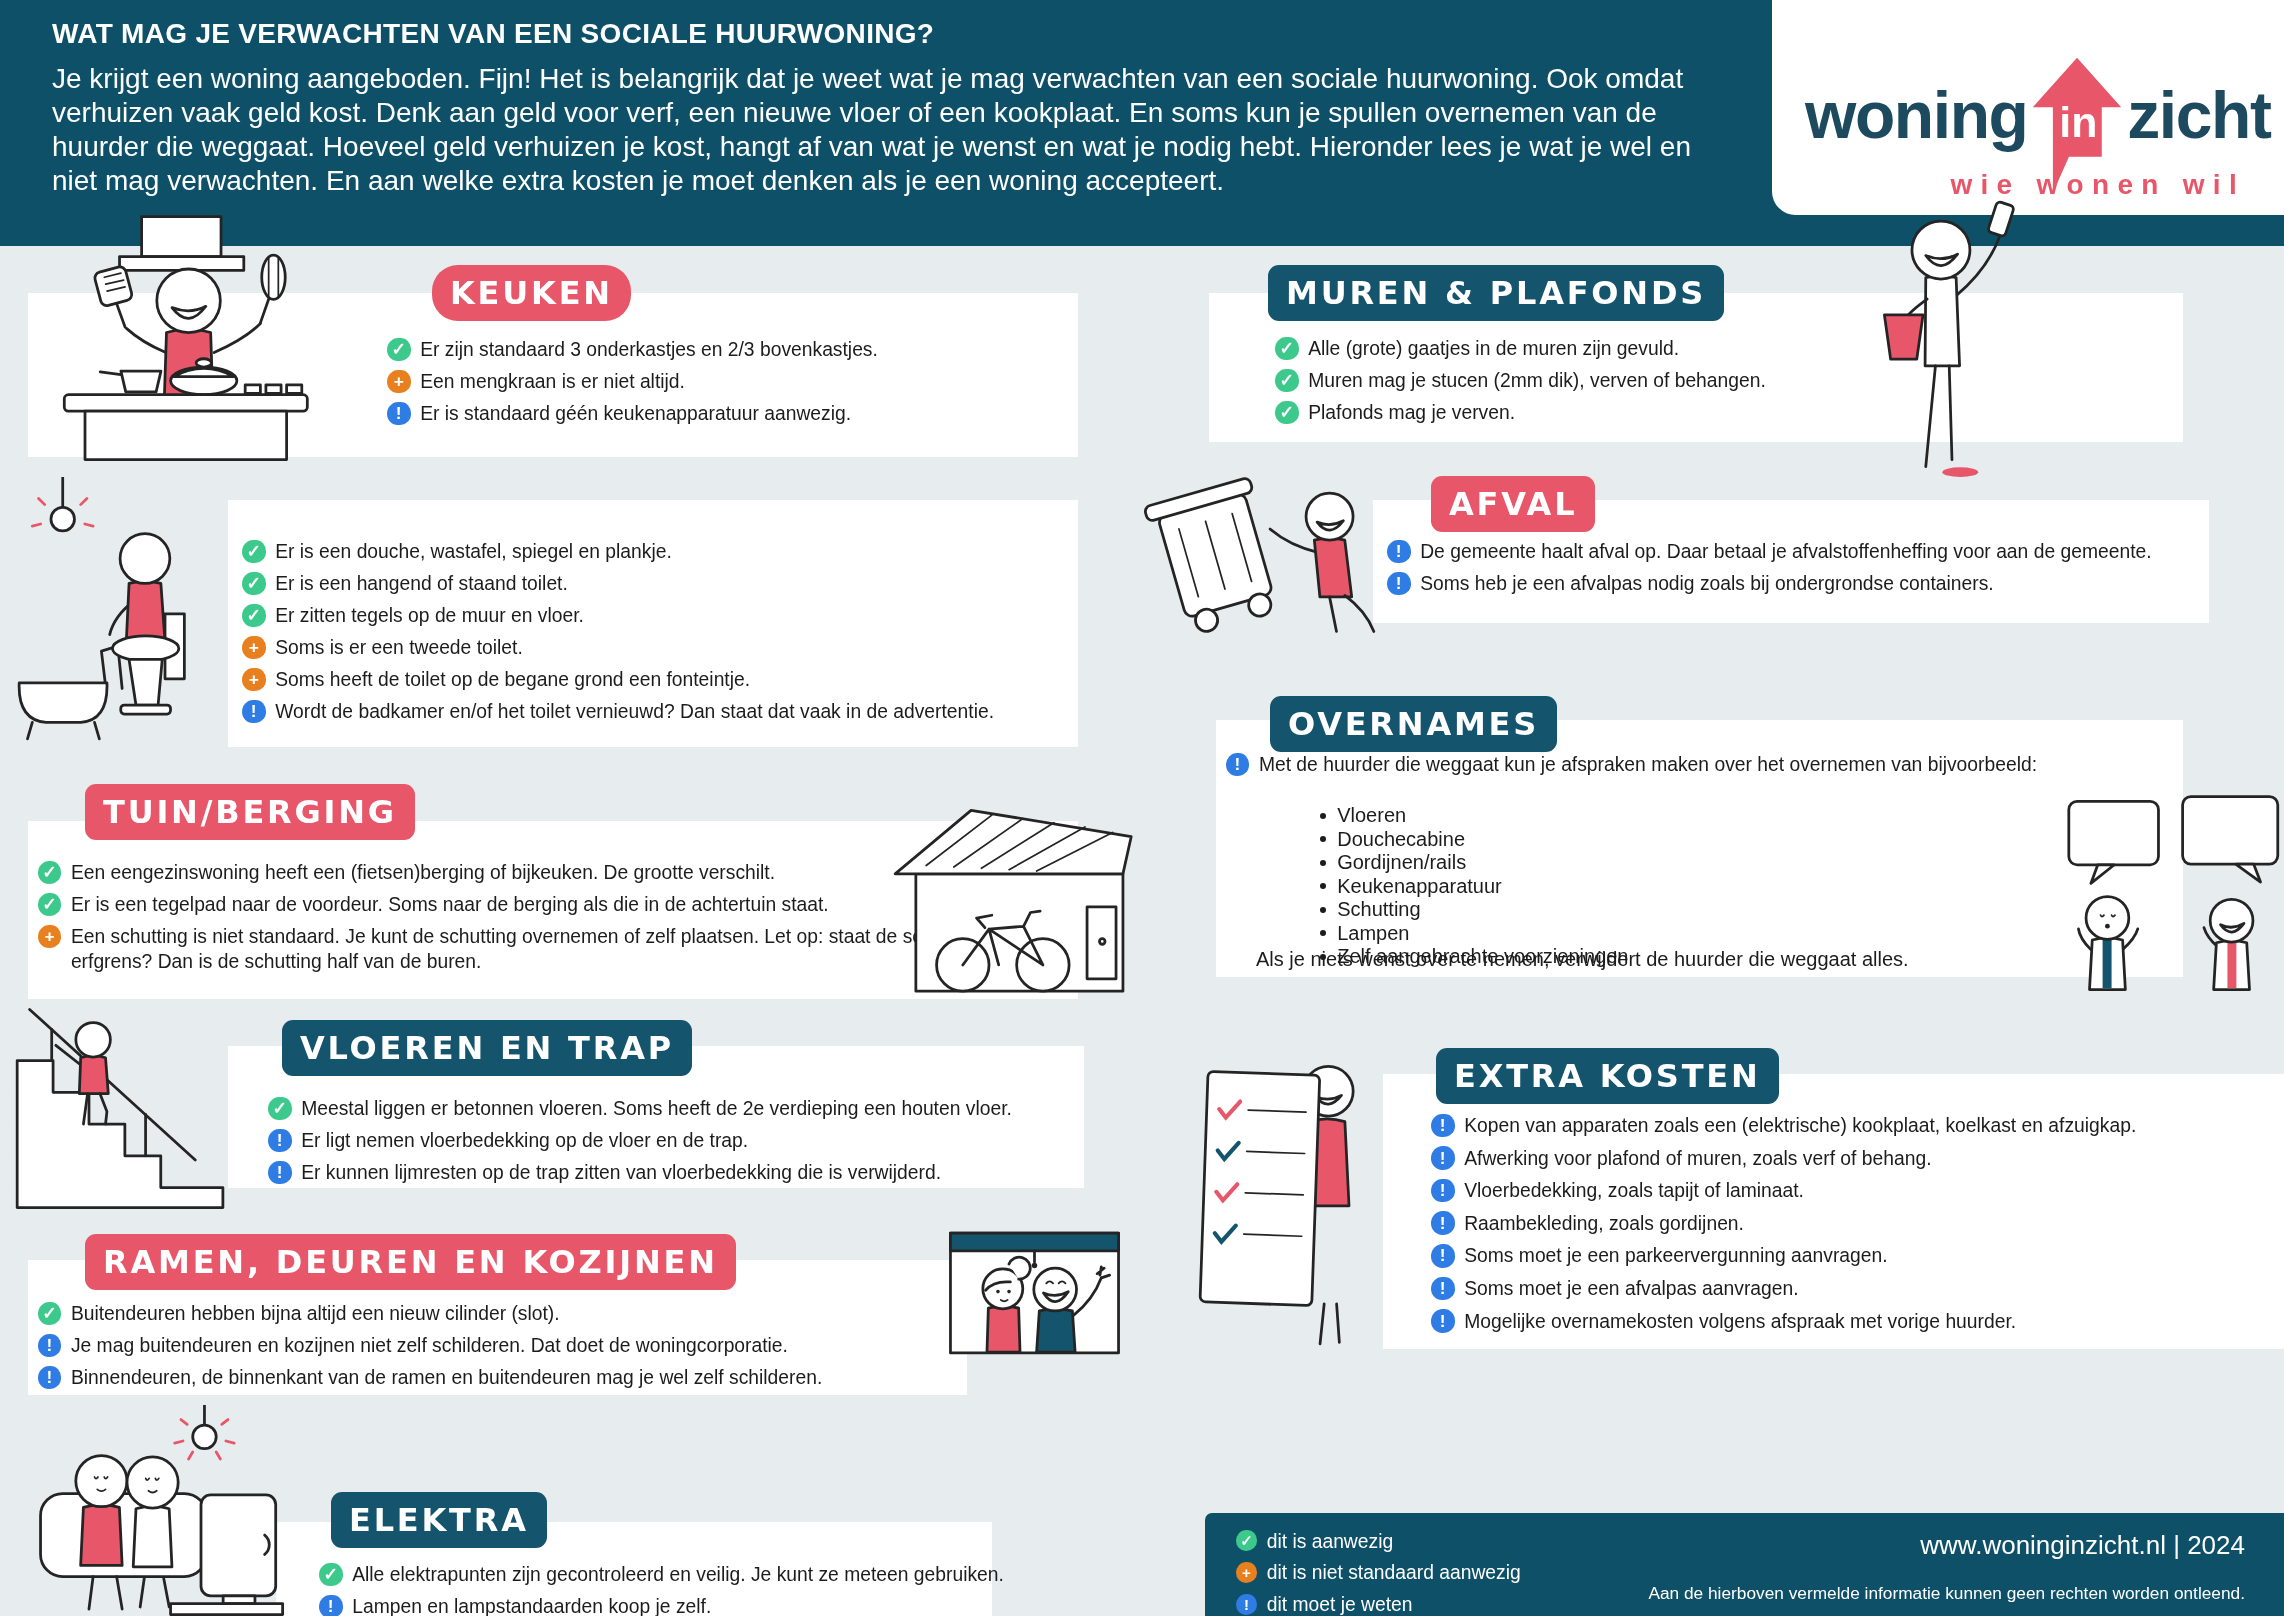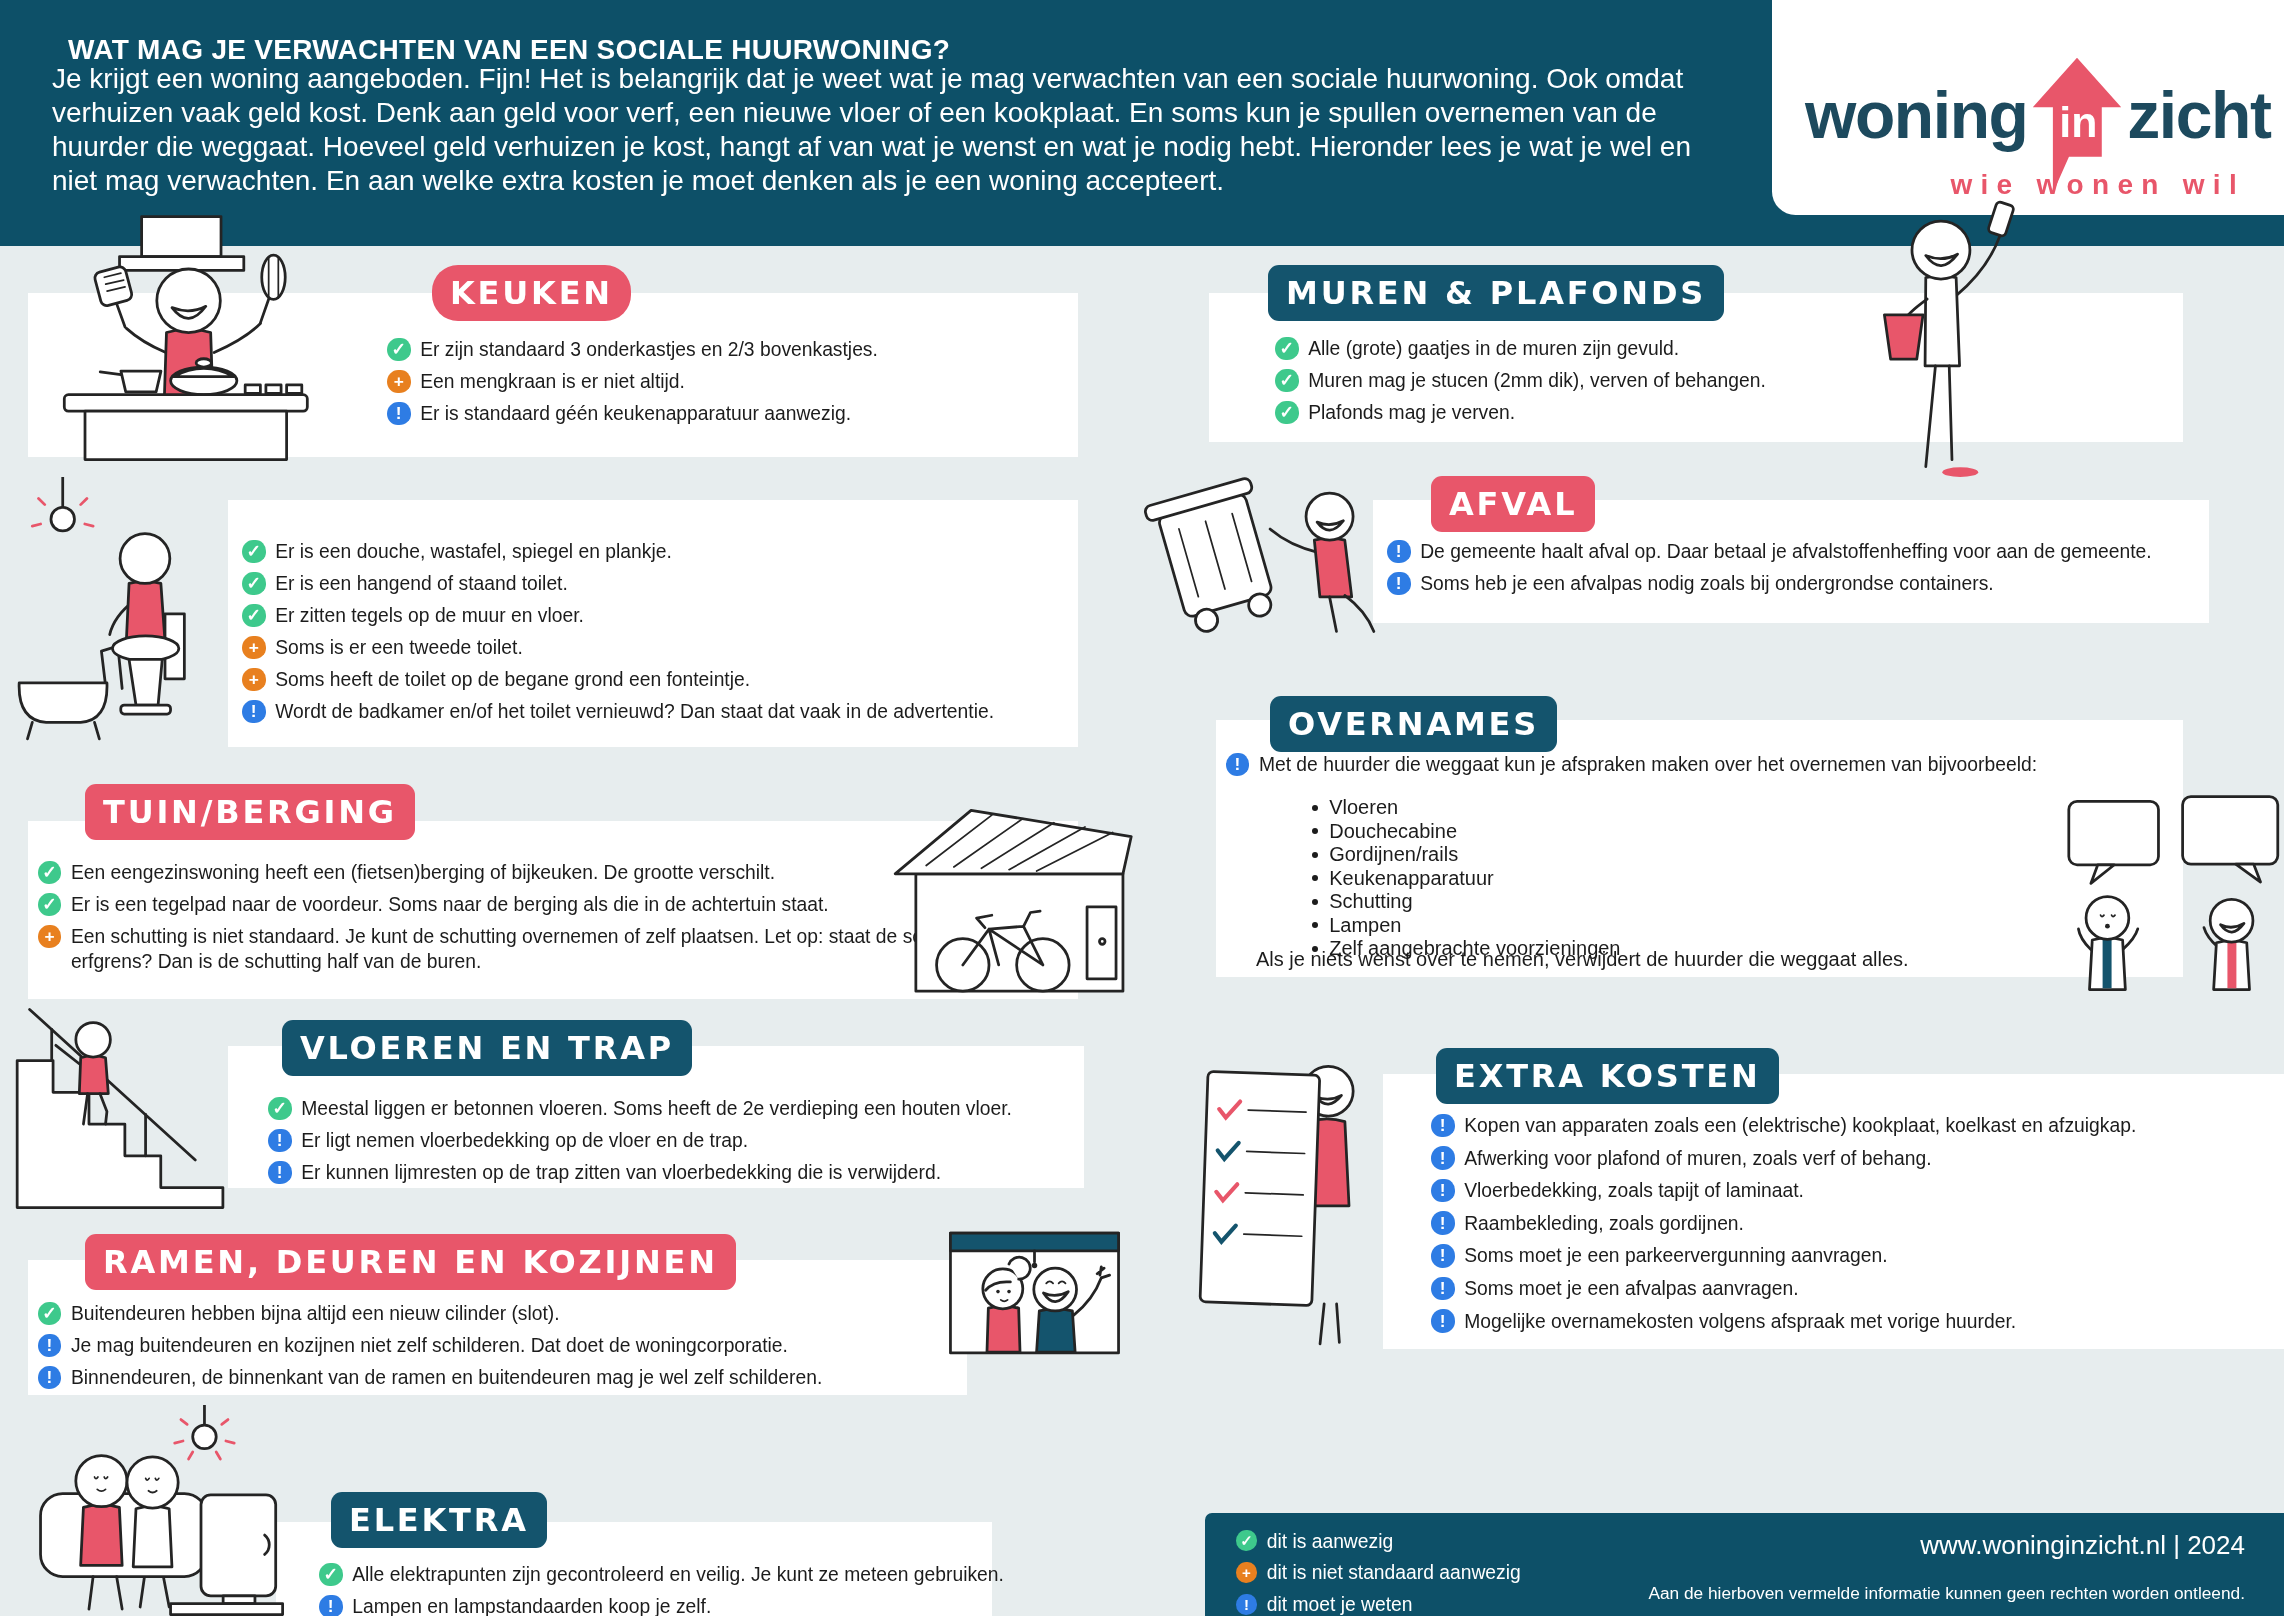--- a/index.html
+++ b/index.html
@@ -9,21 +9,21 @@
   }
   *{box-sizing:border-box}
   html,body{margin:0;padding:0}
   body{
     width:2284px;height:1616px;position:relative;overflow:hidden;
     background:var(--bg);font-family:"Liberation Sans",sans-serif;color:var(--text);
   }
 
   
   #header{position:absolute;left:0;top:0;width:2284px;height:246px;background:var(--header-teal);}
-  #header-title{position:absolute;left:52px;top:18px;font-size:28px;font-weight:bold;color:#fff;letter-spacing:0.3px;margin:16px;}
+  #header-title{position:absolute;left:52px;top:18px;font-size:28px;font-weight:bold;color:#fff;letter-spacing:0.3px;margin:0;}
   #header-intro{position:absolute;left:52px;top:62px;width:1685px;font-size:28px;line-height:34px;color:#fff;margin:0;}
   #logo-box{position:absolute;right:0;top:0;width:512px;height:215px;background:#fff;border-radius:0 0 0 23.5px;z-index:2;}
   #logo-row{position:absolute;left:33px;top:43px;display:flex;align-items:center;}
   .logo-word{font-size:66px;font-weight:bold;color:var(--logo-dark);letter-spacing:-1.4px;line-height:1;}
   #logo-house{width:94px;height:144px;margin:0 2.8px;position:relative;top:12.4px;}
   #logo-house text{font-family:"Liberation Sans",sans-serif;}
   #logo-tagline{position:absolute;right:39px;top:169px;font-size:28px;letter-spacing:8.3px;color:var(--pink);font-weight:bold;}
 
   
   .card{position:absolute;background:#fff;z-index:1;}
@@ -39,21 +39,21 @@
   .items li{display:flex;align-items:flex-start;gap:9.7px;font-size:19.3px;line-height:25px;color:var(--text);}
   .mark{
     flex:0 0 auto;width:23.5px;height:23.5px;margin-top:0.7px;color:#fff;font-weight:bold;font-size:17.3px;
     display:flex;align-items:center;justify-content:center;
     border-radius:50% 46% 52% 48% / 52% 50% 48% 50%;
   }
   .mark.check{background:var(--green)}
   .mark.plus{background:var(--orange)}
   .mark.info{background:var(--blue)}
 
-  .bullets{list-style:none;margin:8px;padding:0;position:absolute;display:flex;flex-direction:column;gap:2.1px;}
+  .bullets{list-style:none;margin:16px;padding:0;position:absolute;display:flex;flex-direction:column;gap:2.1px;}
   .bullets li{display:flex;align-items:flex-start;gap:11px;font-size:20px;line-height:21.4px;}
   .bdot{flex:0 0 auto;width:6.2px;height:6.2px;border-radius:50%;background:var(--text);margin-top:7.6px;}
   .note{position:absolute;font-size:20px;line-height:23.5px;margin:0;color:var(--text);}
 
   
   #card-keuken{left:28px;top:293px;width:1050px;height:164px;}
   #card-keuken .badge{left:404px;top:-28px;border-radius:26px;}
   #card-keuken .items{left:359px;top:44px;width:677px;}
 
   #card-muren{left:1209px;top:293px;width:974px;height:149px;}

